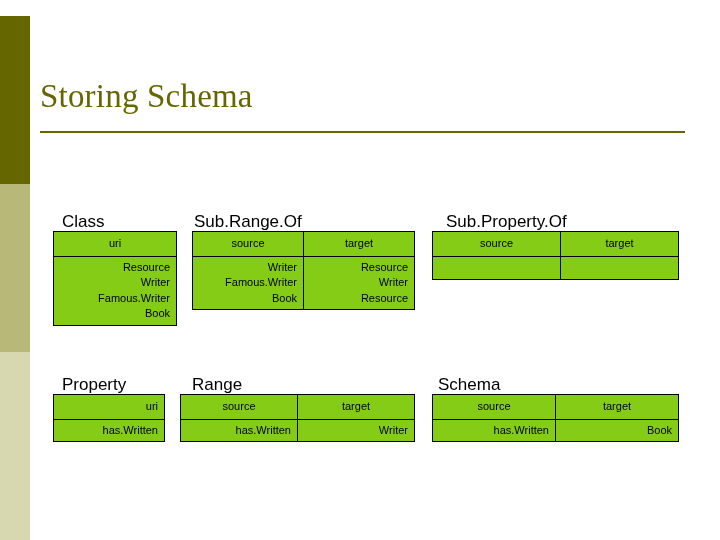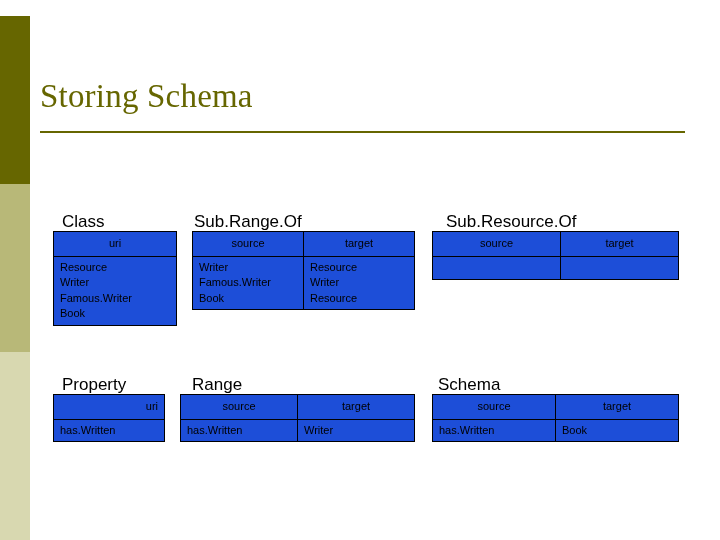--- a/index.html
+++ b/index.html
@@ -88,38 +88,38 @@
     position: absolute;
     font-size: 17px;
     color: #000000;
     font-weight: normal;
     white-space: nowrap;
   }
 
   table.db {
     position: absolute;
     border-collapse: collapse;
-    background: #1d4ed8;
+    background: #84cc16;
     table-layout: fixed;
   }
   table.db td, table.db th {
     border: 1px solid #000000;
     font-size: 11px;
     color: #000000;
     font-weight: normal;
     padding: 3px 6px;
     vertical-align: top;
     line-height: 1.42;
   }
   table.db th.hdr {
     text-align: center;
     padding: 4px 6px;
   }
   table.db td.cell {
-    text-align: left;
+    text-align: right;
   }
   .cell-lines span {
     display: block;
   }
   .empty-row td {
     height: 16px;
   }
 </style>
 </head>
 <body>
@@ -171,21 +171,21 @@
       </td>
       <td class="cell cell-lines">
         <span>Resource</span>
         <span>Writer</span>
         <span>Resource</span>
       </td>
     </tr>
   </tbody>
     </table>
 
-  <div class="section-label" style="left:446px; top:196px;">Sub.Resource.Of</div>
+  <div class="section-label" style="left:446px; top:196px;">Sub.Property.Of</div>
   <table class="db" style="left:432px; top:215px; width:246px;">
     <colgroup>
         <col style="width:128px">
         <col style="width:118px">
       </colgroup>
     <tbody>
         <tr>
       <th class="hdr">source</th>
       <th class="hdr">target</th>
     </tr>

